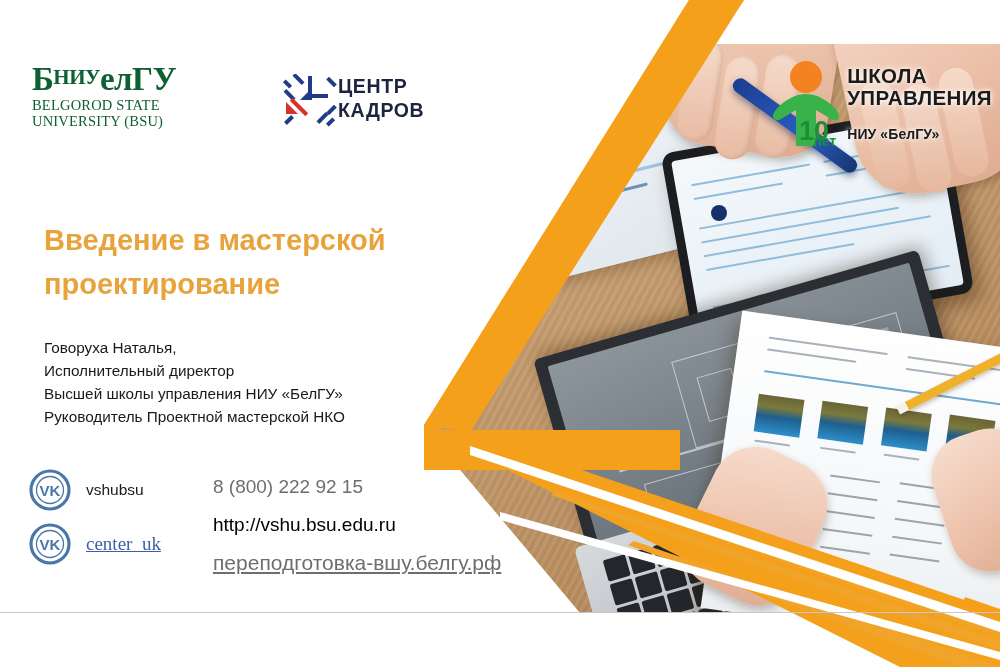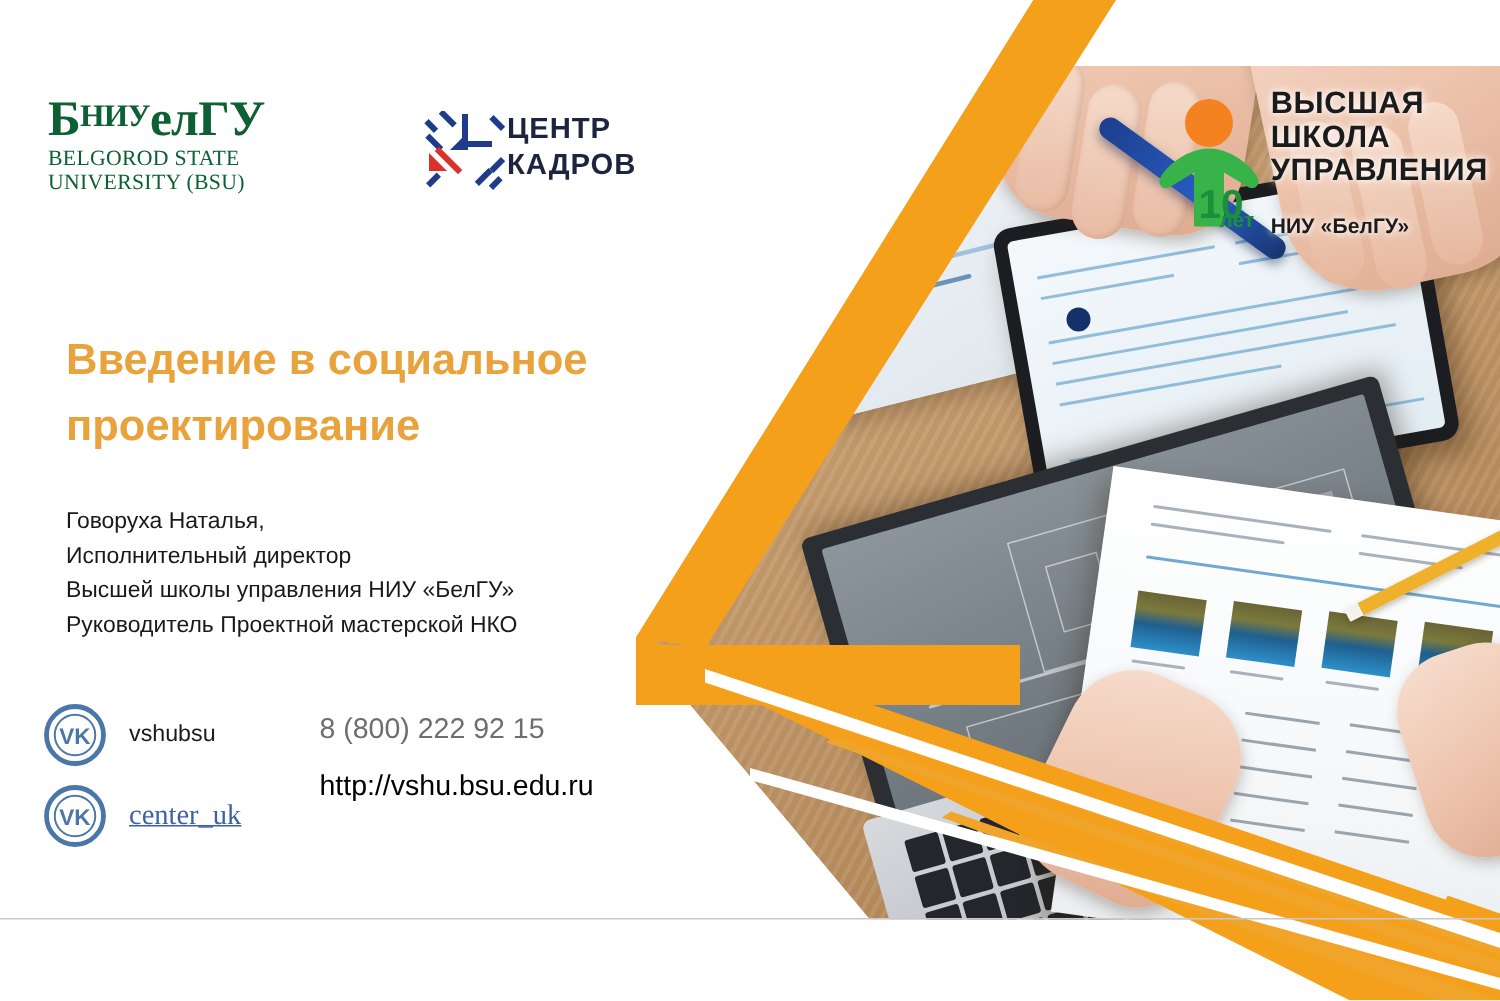--- a/index.html
+++ b/index.html
@@ -498,29 +498,28 @@
     <div id="vshu-mark">
       <svg viewBox="0 0 74 92" width="74" height="92">
         <circle cx="37" cy="19" r="16" fill="#f58220"></circle>
         <path d="M37 36 C54 36 70 52 70 58 C70 62 66 64 62 61 L47 52 L47 88 L27 88 L27 52 L12 61
                  C8 64 4 62 4 58 C4 52 20 36 37 36 Z" fill="#37b34a"></path>
         <text x="30" y="82" font-family="Liberation Sans, sans-serif" font-size="27" font-weight="bold" fill="#1c8f3a">10</text>
         <text x="44" y="88" font-family="Liberation Sans, sans-serif" font-size="14" font-weight="bold" fill="#1c8f3a">лет</text>
       </svg>
     </div>
     <div id="vshu-words">
-      <div>ВЫСШАЯ</div>
       <div>ШКОЛА</div>
       <div>УПРАВЛЕНИЯ</div>
       <div id="vshu-sub">НИУ «БелГУ»</div>
     </div>
   </div>
 
   <div id="title">
-    <div>Введение в социальное</div>
+    <div>Введение в мастерской</div>
     <div>проектирование</div>
   </div>
 
   <div id="author">
     <div>Говоруха Наталья,</div>
     <div>Исполнительный директор</div>
     <div>Высшей школы управления НИУ «БелГУ»</div>
     <div>Руководитель Проектной мастерской НКО</div>
   </div>
 
@@ -543,16 +542,17 @@
             <circle cx="22" cy="22" r="13.5" fill="none" stroke="#4a76a8" stroke-width="1.3"></circle>
             <text x="22" y="28" font-family="Liberation Sans, sans-serif" font-size="15" font-weight="bold" fill="#4a76a8" text-anchor="middle">VK</text>
           </svg>
         </span>
         <span class="vk-label link">center_uk</span>
       </div>
     </div>
     <div id="info-col">
       <div class="info-line">8 (800) 222 92 15</div>
       <div class="info-line weblink">http://vshu.bsu.edu.ru</div>
+      <div class="info-line domain">переподготовка-вшу.белгу.рф</div>
     </div>
   </div>
 
 </div>
 
 </body></html>

